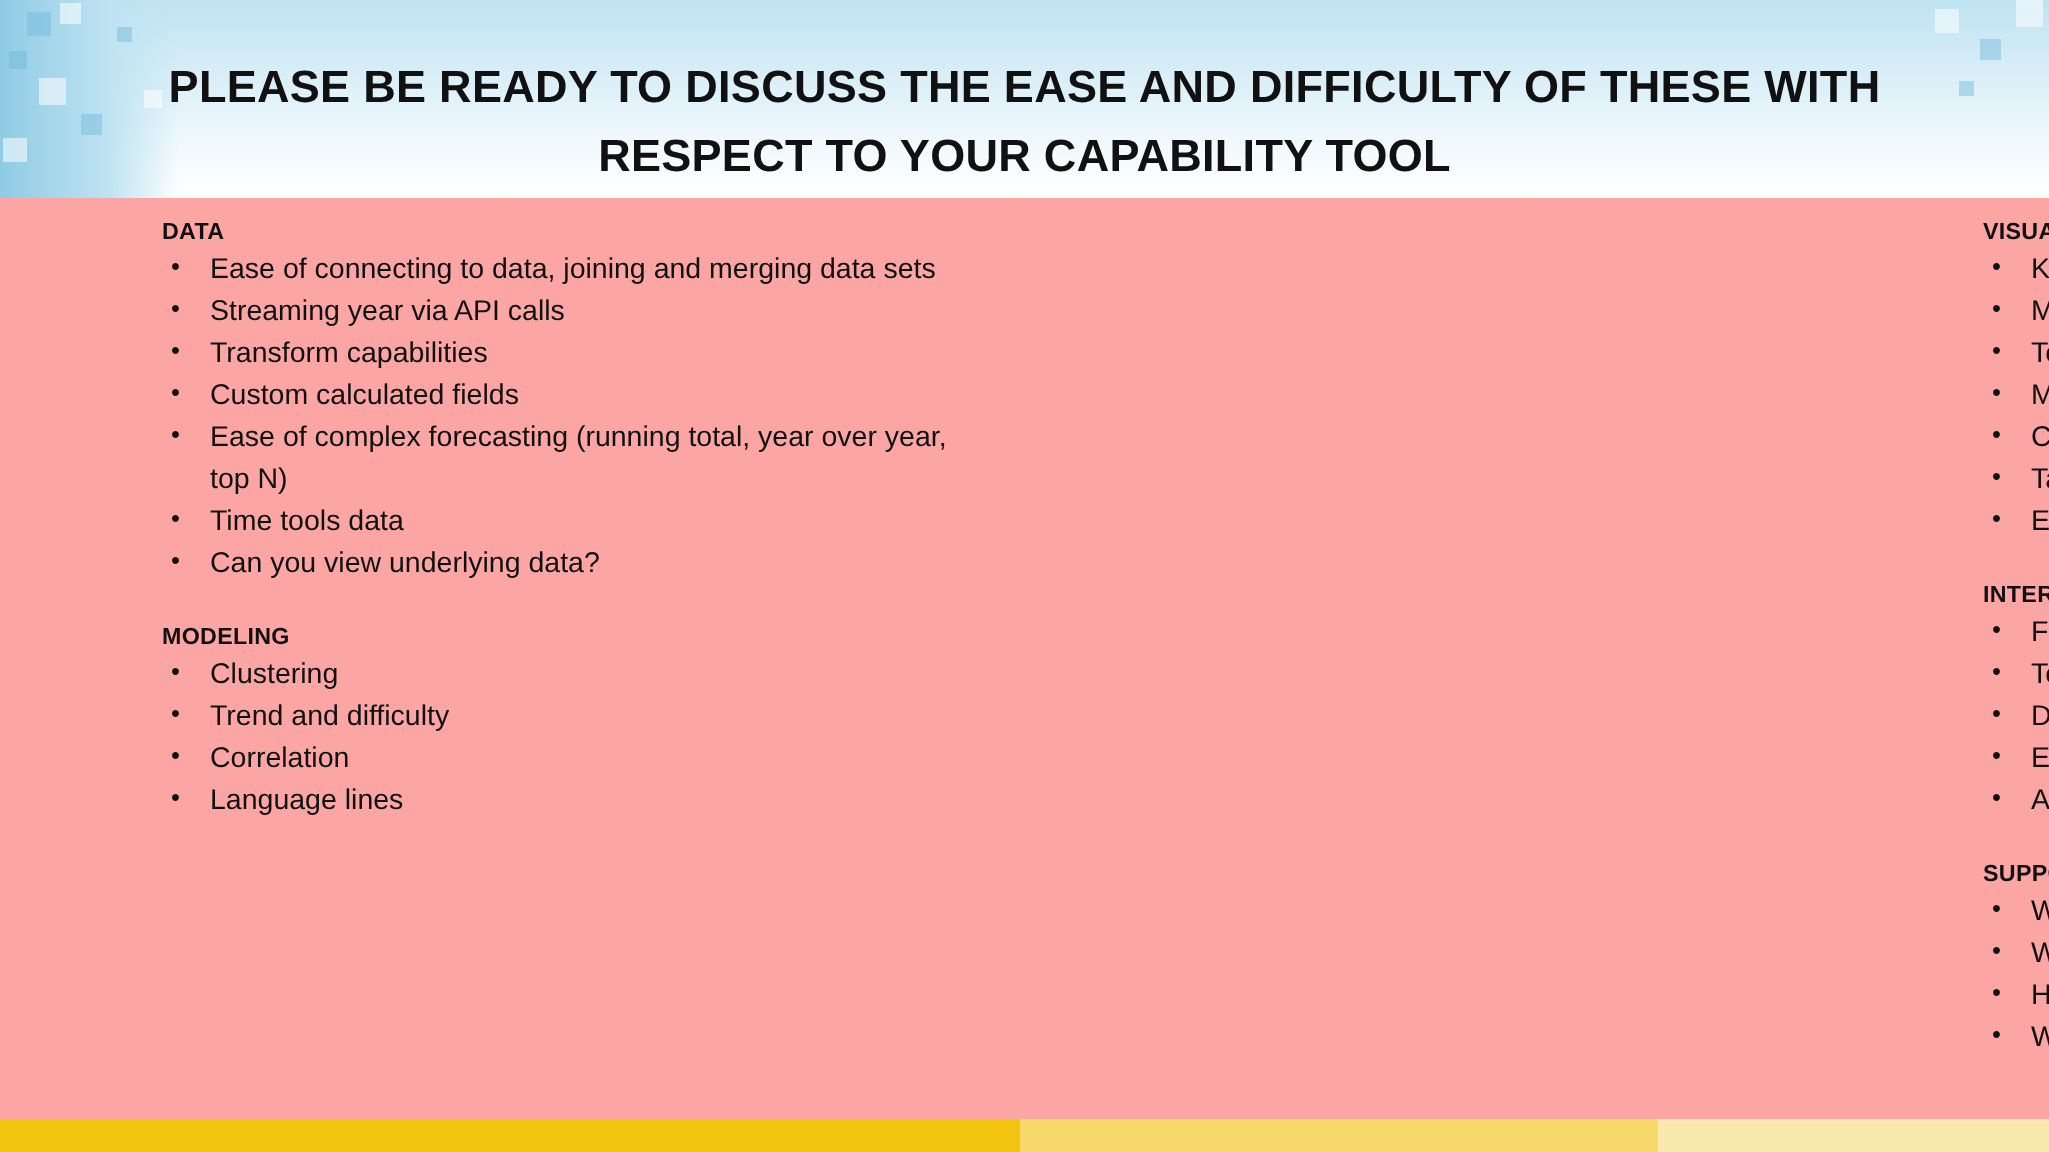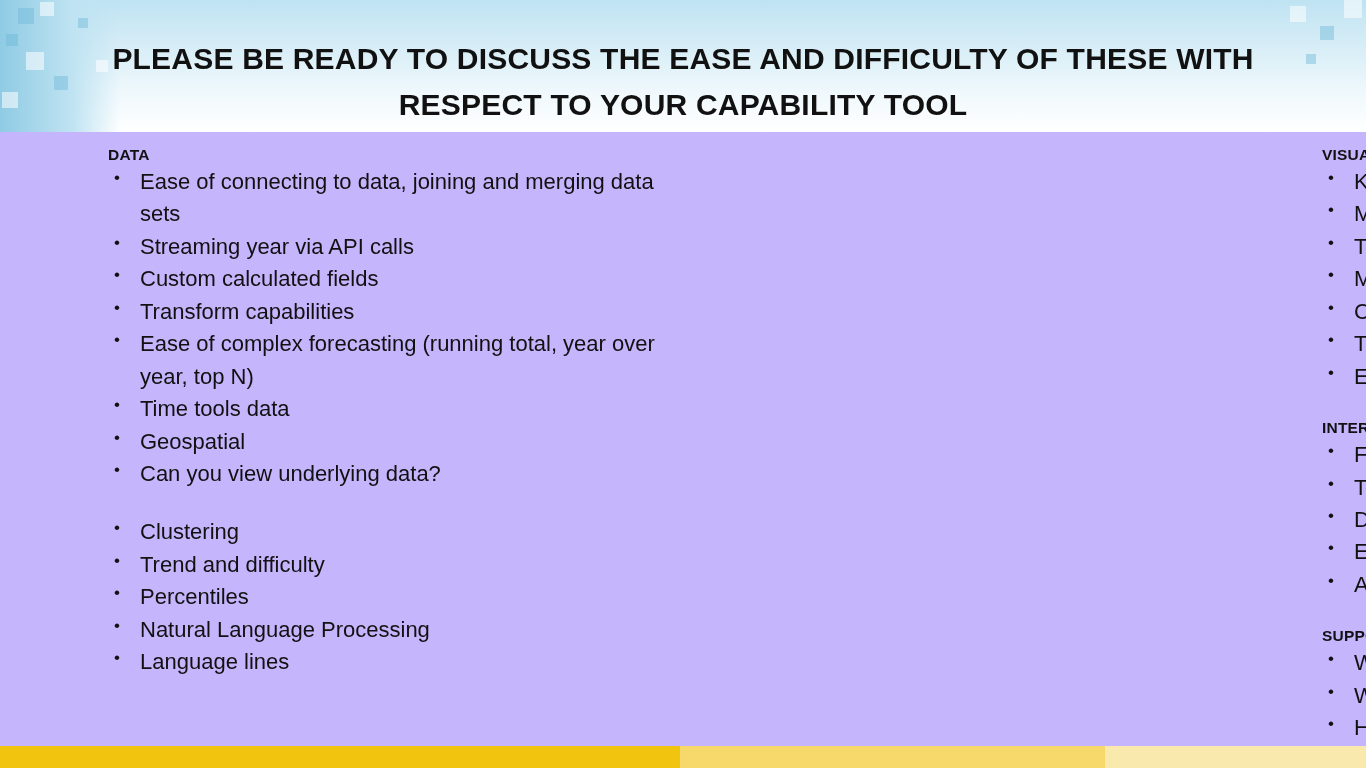--- a/index.html
+++ b/index.html
@@ -10,21 +10,21 @@
     width: 1366px;
     height: 768px;
     overflow: hidden;
     font-family: "Liberation Sans", sans-serif;
     background: #ffffff;
   }
   .slide {
     position: relative;
     width: 1366px;
     height: 768px;
-    background: #c4b5fd;
+    background: #fca5a5;
     overflow: hidden;
   }
   
   .top-band {
     position: absolute;
     top: 0; left: 0;
     width: 1366px;
     height: 132px;
     background: linear-gradient(to bottom, #bfe3f2 0%, #d9eef7 38%, #eef8fc 68%, #ffffff 100%);
   }
@@ -103,21 +103,21 @@
     margin-top: 26px;
   }
   ul.bullets {
     list-style: none;
     margin: 0;
     padding: 0;
   }
   ul.bullets li {
     position: relative;
     padding-left: 32px;
-    font-size: 22px;
+    font-size: 19px;
     line-height: 1.475;
     color: #111111;
     margin: 0;
   }
   ul.bullets li::before {
     content: "•";
     position: absolute;
     left: 6px;
     top: -1px;
     font-size: 17px;
@@ -149,35 +149,34 @@
 
   <div class="columns">
 
     <div class="col col-left">
 
       <div class="section">
         <div class="section-head">DATA</div>
         <ul class="bullets">
           <li>Ease of connecting to data, joining and merging data sets</li>
           <li>Streaming year via API calls</li>
+          <li>Transform capabilities</li>
           <li>Custom calculated fields</li>
-          <li>Transform capabilities</li>
           <li>Ease of complex forecasting (running total, year over year, top N)</li>
           <li>Time tools data</li>
-          <li>Geospatial</li>
           <li>Can you view underlying data?</li>
         </ul>
       </div>
 
       <div class="section">
+        <div class="section-head">MODELING</div>
         <ul class="bullets">
           <li>Clustering</li>
           <li>Trend and difficulty</li>
-          <li>Percentiles</li>
-          <li>Natural Language Processing</li>
+          <li>Correlation</li>
           <li>Language lines</li>
         </ul>
       </div>
 
     </div>
 
     <div class="col col-right">
       <div class="col-right-inner">
 
         <div class="section">

